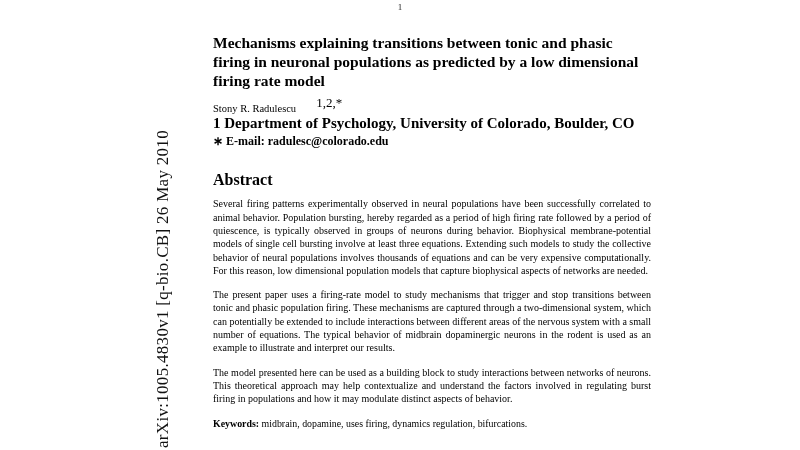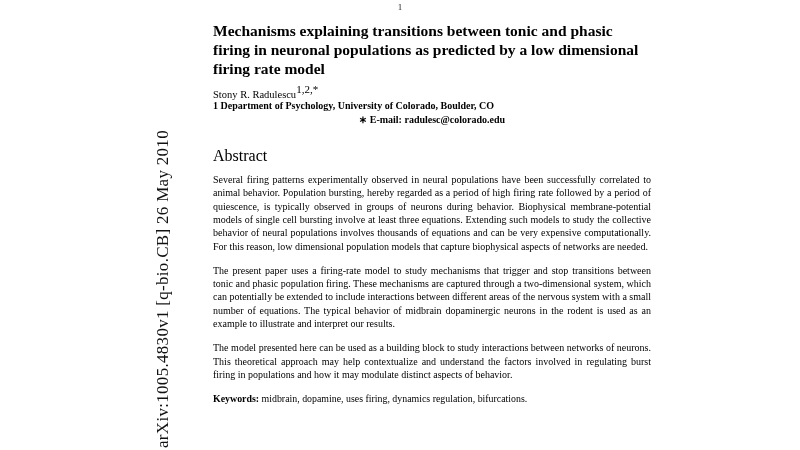--- a/index.html
+++ b/index.html
@@ -46,55 +46,54 @@
     left: 0;
     width: 800px;
     text-align: center;
     font-size: 9px;
     color: #222;
   }
 
   .doc {
     position: absolute;
     left: 213px;
-    top: 22px;
+    top: 34px;
     width: 438px;
   }
 
   .title {
     font-family: "Liberation Serif", serif;
     font-weight: bold;
     font-size: 15.5px;
     line-height: 1.22;
     margin: 0 0 4px 0;
     text-align: left;
   }
 
   .authors {
     font-size: 10.5px;
     margin: 0 0 1px 0;
   }
-  .authors sup { font-size: 11px; vertical-align: super; }
+  .authors sup { font-size: 13px; vertical-align: super; margin-left: 20px; }
 
   .affil {
-    font-size: 10px;
+    font-size: 15px;
     font-weight: bold;
     line-height: 1.28;
     margin: 0;
   }
   .email {
-    font-size: 10px;
+    font-size: 12px;
     font-weight: bold;
     margin: 1px 0 0 0;
-    text-align: center;
   }
 
   .section-head {
     font-family: "Liberation Serif", serif;
-    font-weight: normal;
+    font-weight: bold;
     font-size: 16px;
     margin: 22px 0 8px 0;
   }
 
   .para {
     font-size: 10px;
     line-height: 1.33;
     text-align: justify;
     margin: 0 0 11px 0;
     hyphens: auto;

